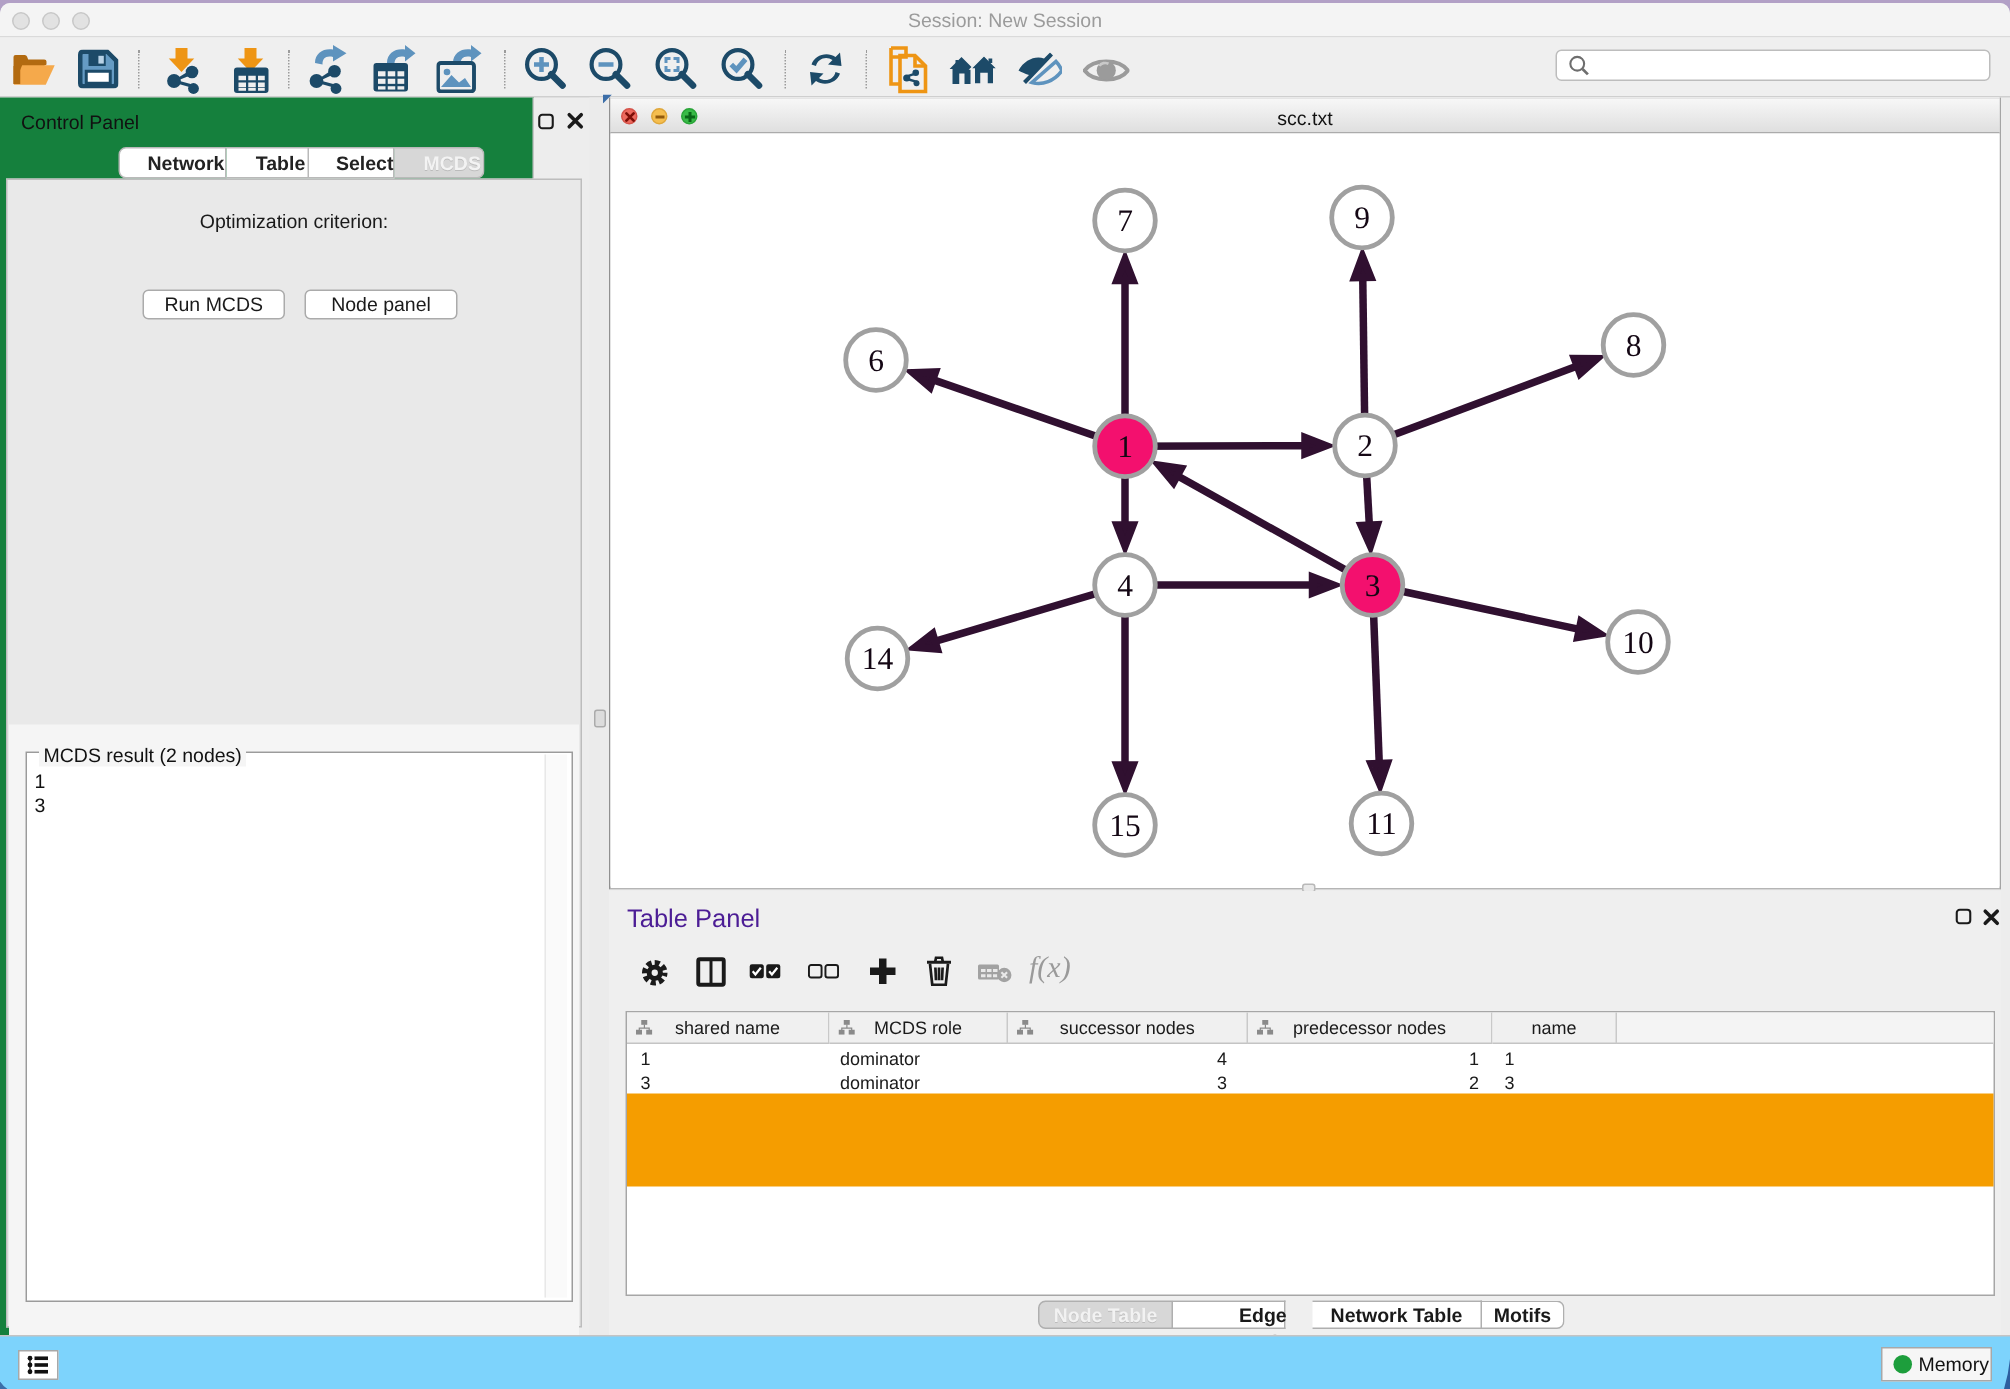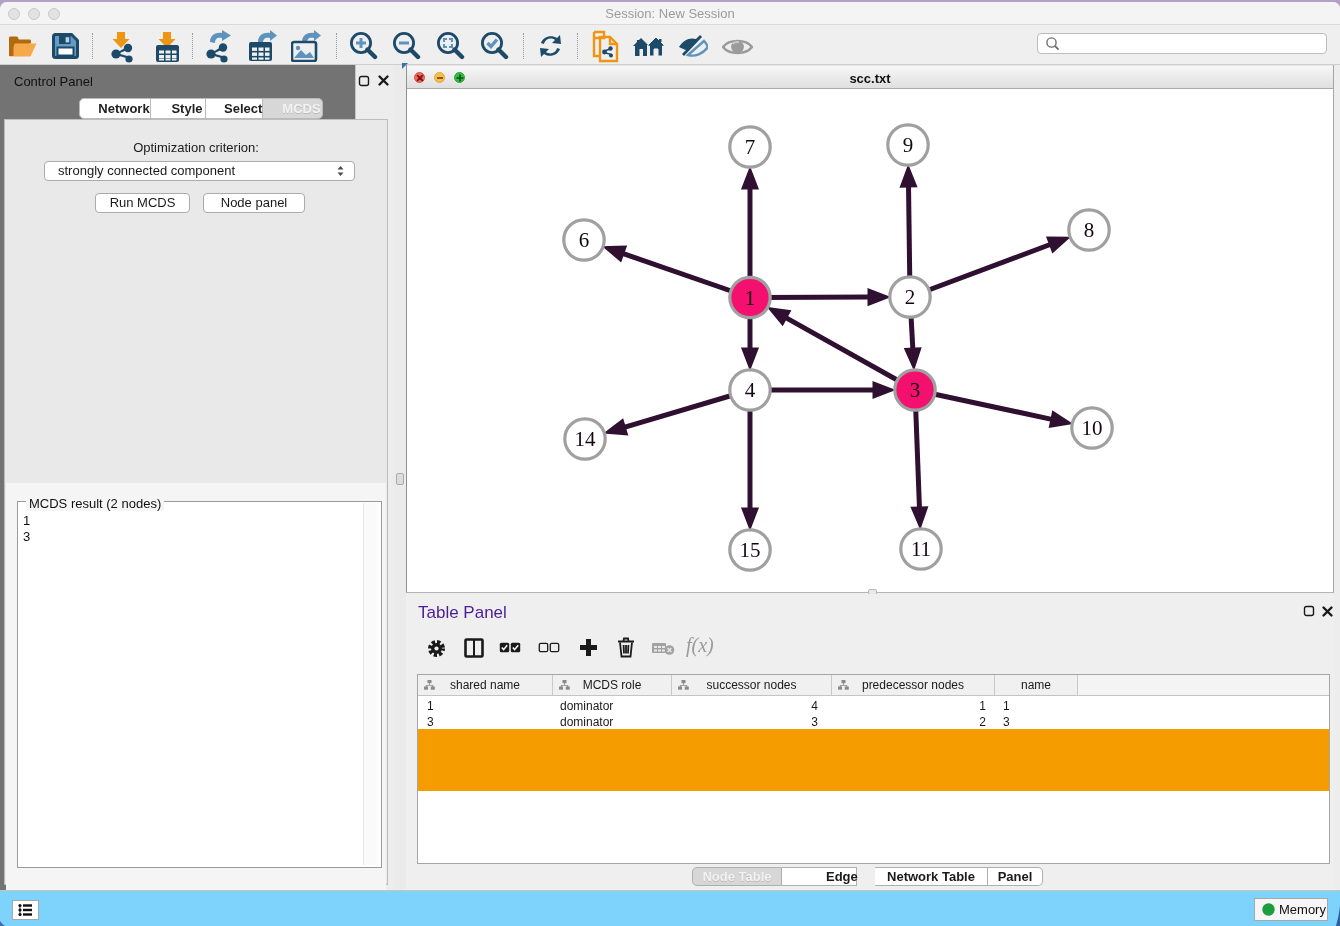--- a/index.html
+++ b/index.html
@@ -10,37 +10,37 @@
 
 #titlebar { position:absolute; left:0; top:0; width:1340px; height:23px; background:#F4F4F4; border-radius:7px 7px 0 0; border-bottom:1px solid #DADADA; }
 .tl { position:absolute; top:6px; width:12px; height:12px; border-radius:50%; background:#E2E2E2; border:1px solid #C8C8C8; }
 #wtitle { position:absolute; top:4px; left:0; width:100%; text-align:center; font-size:13px; color:#9B9B9B; }
 
 #toolbar { position:absolute; left:0; top:23px; width:1340px; height:40px; background:#EFEFEF; border-bottom:1px solid #CFCFCF; }
 .sep { position:absolute; top:8px; height:26px; width:0; border-left:1px dotted #9B9B9B; }
 .ticon { position:absolute; top:5px; }
 #search { position:absolute; left:1037px; top:8px; width:290px; height:21px; background:#fff; border:1px solid #BDBDBD; border-radius:4px; }
 
-#cpanel { position:absolute; left:0; top:63px; width:356px; height:827px; background:#737373; border-right:1px solid #C6C6C6; }
+#cpanel { position:absolute; left:0; top:63px; width:356px; height:827px; background:#15803d; border-right:1px solid #C6C6C6; }
 #cphead { position:absolute; left:14px; top:9px; font-size:13px; color:#111; }
 .tab { position:absolute; top:33px; height:21px; background:#fff; border:1px solid #B9B9B9; font-size:13px; font-weight:700; color:#222; text-align:center; line-height:20px;padding-left:18px; }
 #tabbody { position:absolute; left:4px; top:54px; width:384px; height:766px; border:1px solid #BDBDBD; background:#E9E9E9; }
 #resultzone { position:absolute; left:1px; top:363px; width:380px; height:407px; background:#F5F5F5; }
 #fieldset { position:absolute; left:11px; top:18px; width:365px; height:367px; border:1px solid #9B9B9B; background:#fff; }
 #fslabel { position:absolute; left:20px; top:13px; background:#F5F5F5; padding:0 3px; font-size:13px; color:#111; }
 #optlabel { position:absolute; left:0; top:20px; width:100%; text-align:center; font-size:13px; color:#1A1A1A; }
 #dropdown { position:absolute; left:39px; top:41px; width:311px; height:20px; background:#fff; border:1px solid #ABABAB; border-radius:4px; font-size:13px; color:#1A1A1A; line-height:18px; padding-left:13px; }
 .btn { position:absolute; top:73px; height:20px; background:#fff; border:1px solid #ABABAB; border-radius:4px; font-size:13px; color:#1A1A1A; text-align:center; line-height:18px; }
 
 #vsplit { position:absolute; left:393px; top:63px; width:13px; height:827px; background:#EBEBEB; }
 
 #netwin { position:absolute; left:406px; top:63px; width:928px; height:528px; background:#fff; border-left:1px solid #909090; border-right:1px solid #A5A5A5; border-bottom:1px solid #B5B5B5; }
 #nettitle { position:absolute; left:0; top:0; width:100%; height:24px; background:linear-gradient(#F7F7F7,#DFDFDF); border-bottom:1px solid #ABABAB; border-top:1px solid #E5E5E5;}
 .mac { position:absolute; top:6px; width:11px; height:11px; border-radius:50%; }
-#nettext { position:absolute; top:5px; left:0; width:100%; text-align:center; font-size:13px; font-weight:700; color:#111; }
+#nettext { position:absolute; top:5px; left:0; width:100%; text-align:center; font-size:13px; font-weight:400; color:#111; }
 #canvas { position:absolute; left:0; top:24px; width:926px; height:502px; background:#fff; }
 
 #tpanel { position:absolute; left:406px; top:592px; width:928px; height:296px; background:#EFEFEF; }
 #tphead { position:absolute; left:12px; top:9px; font-size:17px; color:#4c1d95; }
 #ttoolbar { position:absolute; left:10px; top:31px; width:908px; height:40px; }
 #tablebox { position:absolute; left:11px; top:80px; width:913px; height:190px; background:#fff; border:1px solid #A6A6A6;padding-left:16px; }
 .hcell { position:absolute; top:0; height:21px; background:#F0F0F0; border-right:1px solid #C9C9C9; border-bottom:1px solid #C4C4C4; font-size:12px; color:#1A1A1A; text-align:center; line-height:21px; }
 .trow { position:absolute; font-size:12px; color:#1A1A1A; }
 .btab { position:absolute; top:0; height:19px; background:#fff; border:1px solid #AFAFAF; font-size:13px; font-weight:700; color:#1A1A1A; text-align:center; line-height:18px; }
 
@@ -199,30 +199,25 @@
   </div>
   <div id="cpanel">
     <div id="cphead">Control Panel</div>
     <svg class="abs" style="left:358px;top:10px;" width="12" height="12" viewBox="0 0 12 12">
         <rect x="1.5" y="1.5" width="9" height="9" rx="2" fill="none" stroke="#1A1A1A" stroke-width="1.4"></rect>
       </svg>
     <svg class="abs" style="left:377px;top:9px;" width="13" height="13" viewBox="0 0 13 13">
         <path d="M2.5 2.5 L10.5 10.5 M10.5 2.5 L2.5 10.5" stroke="#1A1A1A" stroke-width="2.4" stroke-linecap="round"></path>
       </svg>
     <div class="tab" style="left:79px; width:72px; border-radius:5px 0 0 5px;">Network</div>
-    <div class="tab" style="left:151px; width:55px; border-left:none;">Style</div>
+    <div class="tab" style="left:151px; width:55px; border-left:none;">Table</div>
     <div class="tab" style="left:206px; width:57px; border-left:none;">Select</div>
     <div class="tab" style="left:263px; width:60px; border-left:none; border-radius:0 5px 5px 0; background:#D7D7D7; color:#F3F3F3; text-shadow:0 1px 0 #BBB;">MCDS</div>
     <div id="tabbody">
       <div id="optlabel">Optimization criterion:</div>
-      <div id="dropdown">strongly connected component
-        <svg width="9" height="12" style="position:absolute; right:9px; top:3px;" viewBox="0 0 9 12">
-            <path d="M1.5 4.4 L4.5 1 L7.5 4.4 Z M1.5 7.6 L4.5 11 L7.5 7.6 Z" fill="#4A4A4A"></path>
-          </svg>
-      </div>
       <div class="btn" style="left:90px; width:95px;">Run MCDS</div>
       <div class="btn" style="left:198px; width:102px;">Node panel</div>
       <div id="resultzone">
         <div id="fieldset">
           <div style="position:absolute;left:5px;top:11px;font-size:13px;color:#111;">1</div>
           <div style="position:absolute;left:5px;top:27px;font-size:13px;color:#111;">3</div>
           <div style="position:absolute;right:3px;top:1px;width:15px;height:362px;background:#FAFAFA;border-left:1px solid #E8E8E8;"></div>
         </div>
         <div id="fslabel">MCDS result (2 nodes)</div>
       </div>
@@ -411,21 +406,21 @@
       <div class="trow" style="left:585px;top:24px;">1</div>
       <div class="trow" style="left:9px;top:40px;">3</div>
       <div class="trow" style="left:142px;top:40px;">dominator</div>
       <div class="trow" style="left:340px;top:40px;width:60px;text-align:right;">3</div>
       <div class="trow" style="left:508px;top:40px;width:60px;text-align:right;">2</div>
       <div class="trow" style="left:585px;top:40px;">3</div>
     </div>
     <div class="btab" style="left:286px;top:273px;width:90px;border-radius:5px 0 0 5px;background:#D7D7D7;color:#F2F2F2;text-shadow:0 1px 0 #BBB;">Node Table</div>
     <div class="btab" style="left:376px;top:273px;width:75px;border-left:none;padding-left:44px;">Edge Table</div>
     <div class="btab" style="left:469px;top:273px;width:113px;border-left:none;">Network Table</div>
-    <div class="btab" style="left:582px;top:273px;width:55px;border-left:none;border-radius:0 5px 5px 0;">Panel</div>
+    <div class="btab" style="left:582px;top:273px;width:55px;border-left:none;border-radius:0 5px 5px 0;">Motifs</div>
   </div>
   <div id="statusbar">
     <div id="listbtn">
         <svg width="25" height="18" viewBox="0 0 25 18" style="position:absolute;left:0;top:0;">
           <g fill="#111">
             <circle cx="7" cy="4.5" r="1.6"></circle>
             <circle cx="7" cy="9" r="1.6"></circle>
             <circle cx="7" cy="13.5" r="1.6"></circle>
             <rect x="10" y="3.3" width="9" height="2.4"></rect>
             <rect x="10" y="7.8" width="9" height="2.4"></rect>

